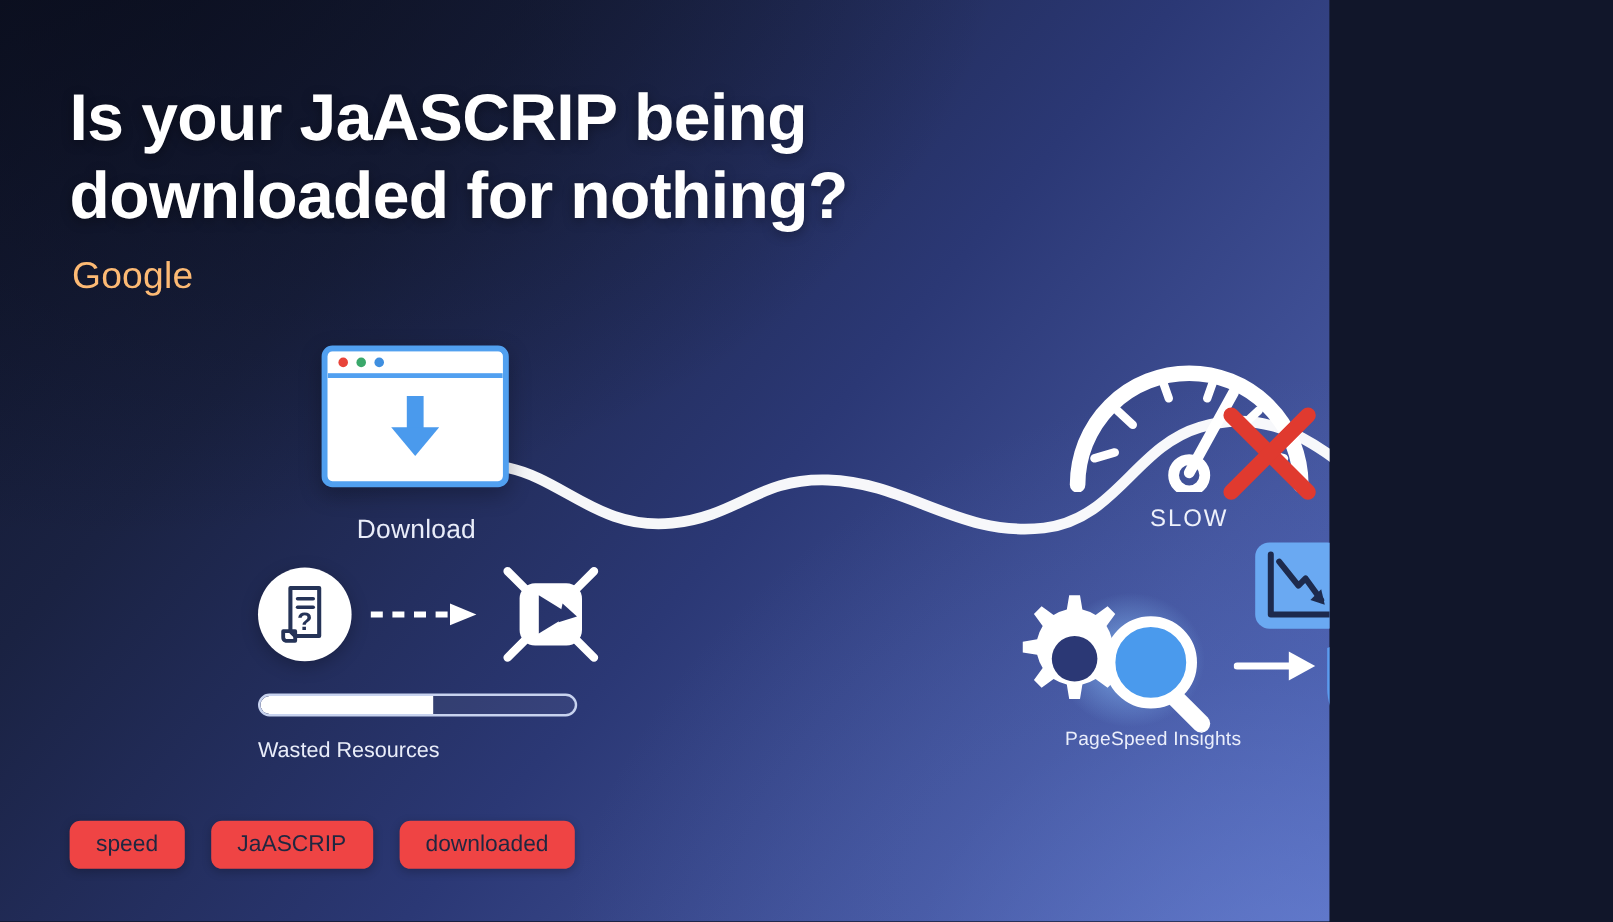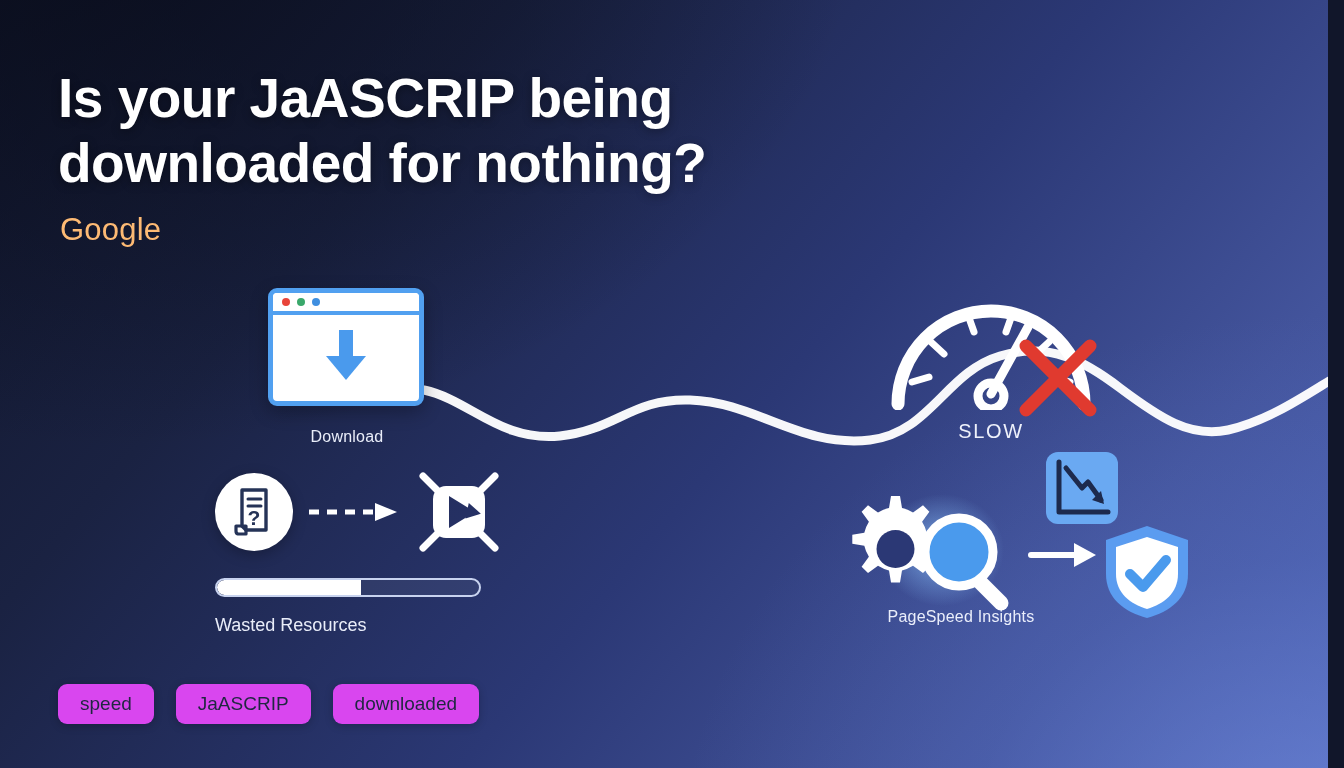--- a/index.html
+++ b/index.html
@@ -4,21 +4,21 @@
 <style>
   html, body {
     margin: 0; padding: 0;
     width: 1344px; height: 768px;
     overflow: hidden;
     background: #11162a;
     font-family: "Liberation Sans", sans-serif;
   }
   #stage {
     position: relative;
-    width: 1328px; height: 768px;
+    width: 1108px; height: 768px;
     overflow: hidden;
     background:
       radial-gradient(ellipse 1100px 900px at 105% 115%, rgba(96,122,208,0.95) 0%, rgba(70,92,180,0.55) 35%, rgba(40,56,128,0.12) 62%, rgba(0,0,0,0) 78%),
       linear-gradient(135deg, #10152a 0%, #192murky 0%, #1b2344 28%, #2c3a77 58%, #45589f 82%, #4f63b6 100%);
   }
   
   #bg-base {
     position: absolute; inset: 0;
     background: linear-gradient(130deg, #10152a 0%, #1a2242 26%, #2b3875 56%, #43549c 80%, #5066b8 100%);
   }
@@ -85,21 +85,21 @@
   .dot.blue { background: #3f8fe0; }
   #browser-body {
     height: 82px;
     display: flex; align-items: center; justify-content: center;
     background: #ffffff;
   }
   #download-label {
     margin-top: 22px;
     text-align: center;
     color: #e9edf9;
-    font-size: 16px;
+    font-size: 22px;
     letter-spacing: 0.2px;
   }
 
   
   #script-row {
     position: absolute;
     left: 215px; top: 468px;
     display: flex; align-items: center;
   }
   #doc-circle {
@@ -171,21 +171,21 @@
   #psi-arrow { position: absolute; left: 1028px; top: 538px; }
   #shield-icon { position: absolute; left: 1100px; top: 522px; }
 
   
   #tags {
     position: absolute;
     left: 58px; top: 684px;
     display: flex; gap: 22px;
   }
   .tag {
-    background: #d946ef;
+    background: #ef4444;
     color: #1f2740;
     border-radius: 9px;
     padding: 8px 22px;
     font-size: 19px;
     line-height: 24px;
     box-shadow: 0 2px 8px rgba(0,0,0,0.22);
     white-space: nowrap;
   }
 </style>
 </head>

